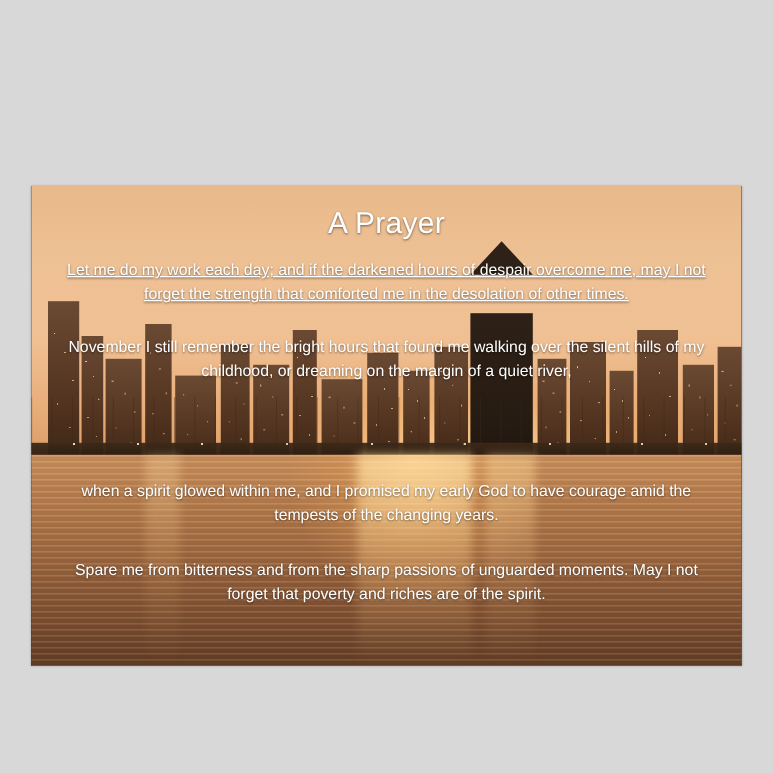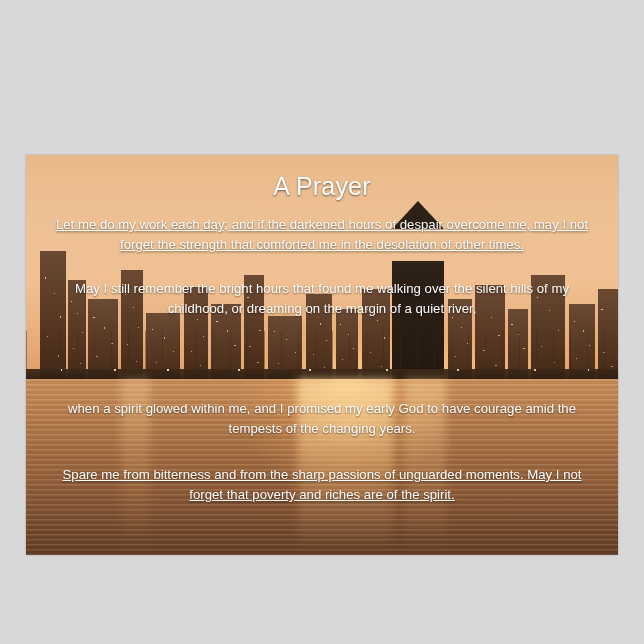--- a/index.html
+++ b/index.html
@@ -185,21 +185,21 @@
     position: absolute;
     left: 26px;
     width: 540px;
     text-align: center;
     font-size: 13.2px;
     line-height: 20px;
   }
   .verse-1 { top: 60px; text-decoration: underline; }
   .verse-2 { top: 124px; }
   .verse-3 { top: 244px; }
-  .verse-4 { top: 310px; text-decoration: underline; }
+  .verse-4 { top: 310px; }
 </style>
 </head>
 <body>
 
 <div class="poster-stage">
 
   <div class="poster">
 
     <div class="sky"></div>
 
@@ -232,19 +232,19 @@
 
     <div class="water"></div>
     <div class="water-shimmer"></div>
     <div class="light-column"></div>
     <div class="light-column two"></div>
     <div class="light-column three"></div>
 
     <div class="poster-text">
       <div class="poster-title">A Prayer</div>
       <div class="verse verse-1">Let me do my work each day; and if the darkened hours of despair overcome me, may I not forget the strength that comforted me in the desolation of other times.</div>
-      <div class="verse verse-2">May I still remember the bright hours that found me walking over the silent hills of my childhood, or dreaming on the margin of a quiet river,</div>
+      <div class="verse verse-2">November I still remember the bright hours that found me walking over the silent hills of my childhood, or dreaming on the margin of a quiet river,</div>
       <div class="verse verse-3">when a spirit glowed within me, and I promised my early God to have courage amid the tempests of the changing years.</div>
       <div class="verse verse-4">Spare me from bitterness and from the sharp passions of unguarded moments. May I not forget that poverty and riches are of the spirit.</div>
     </div>
 
   </div>
 </div>
 
 </body></html>

